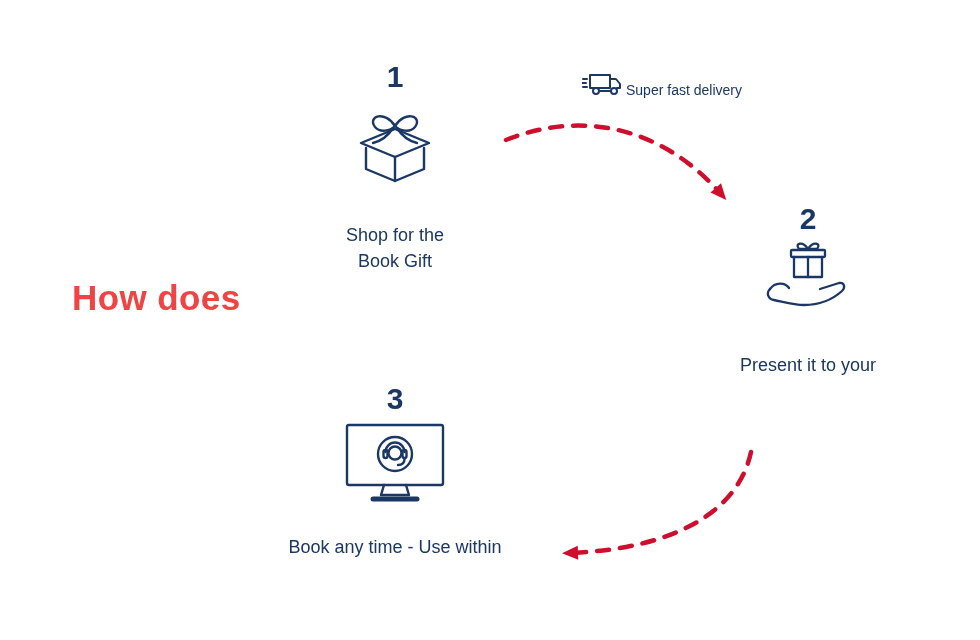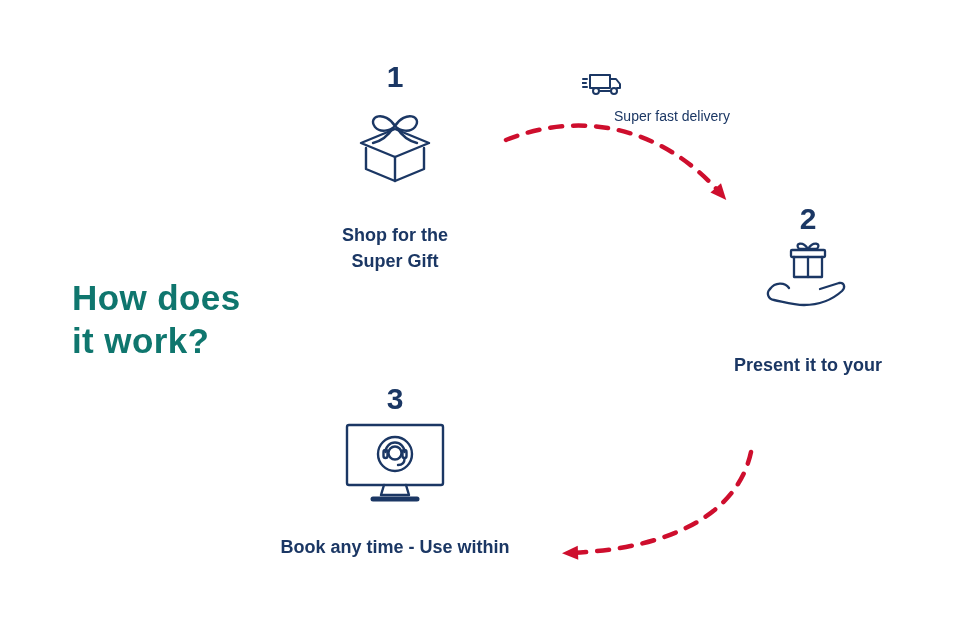--- a/index.html
+++ b/index.html
@@ -17,21 +17,21 @@
     left: 0; top: 0;
     width: 980px; height: 640px;
     pointer-events: none;
   }
   .heading {
     position: absolute;
     left: 72px;
     top: 276px;
     font-size: 35px;
     font-weight: 700;
-    color: #0f766e;
+    color: #ef4444;
     line-height: 1.24;
     letter-spacing: 0.4px;
   }
   .heading span { display: block; }
   .step {
     position: absolute;
     display: flex;
     flex-direction: column;
     align-items: center;
     text-align: center;
@@ -41,34 +41,35 @@
     font-weight: 700;
     color: #1b3764;
     line-height: 1.1;
     margin-bottom: 4px;
   }
   .step-label {
     color: #1b3764;
     font-size: 18px;
     line-height: 1.42;
   }
-  .step-label span { display: block; font-weight: bold; }
+  .step-label span { display: block; }
   .step1 { left: 275px; top: 60px;  width: 240px; }
   .step1 .step-label { margin-top: 36px; }
   .step2 { left: 688px; top: 202px; width: 240px; }
   .step2 .step-label { margin-top: 36px; }
   .step3 { left: 245px; top: 382px; width: 300px; }
   .step3 .step-label { margin-top: 28px; }
   .delivery {
     position: absolute;
     left: 582px;
     top: 72px;
     width: 180px;
     display: flex;
-    flex-direction: column;
+    flex-direction: row;
+    align-items: center;
     text-align: center;
   }
   .delivery-label {
     margin-top: 8px;
     font-size: 14px;
     color: #1b3764;
   }
 </style>
 </head>
 <body>
@@ -80,37 +81,36 @@
       <marker id="ah" markerUnits="userSpaceOnUse" markerWidth="18" markerHeight="16" refX="9" refY="8" orient="auto">
         <path d="M1 1 L17 8 L1 15 Z" fill="#ce0e2d"></path>
       </marker>
     </defs>
     <path d="M506 140 C575 112 658 122 721 194" fill="none" stroke="#ce0e2d" stroke-width="4.5" stroke-dasharray="12 11" stroke-linecap="round" marker-end="url(#ah)"></path>
     <path d="M751 452 C738 513 672 549 570 553" fill="none" stroke="#ce0e2d" stroke-width="4.5" stroke-dasharray="12 11" stroke-linecap="round" marker-end="url(#ah)"></path>
   </svg>
 
   <h1 class="heading">
     <span>How does</span>
-    <span>it work?</span>
   </h1>
 
   <div class="step step1">
     <div class="step-number">1</div>
     <svg width="96" height="90" viewBox="0 0 96 90" fill="none" stroke="#1b3764" stroke-width="2.4" stroke-linecap="round" stroke-linejoin="round">
       <path d="M48 32 L82 46 L48 60 L14 46 Z"></path>
       <path d="M19 51 L19 72 L48 84 L77 72 L77 51"></path>
       <path d="M48 60 L48 84"></path>
       <path d="M48 29 C38 13 20 19 28 30 C33 36 43 34 48 29 Z"></path>
       <path d="M48 29 C58 13 76 19 68 30 C63 36 53 34 48 29 Z"></path>
       <path d="M46 31 C41 39 34 44 26 46"></path>
       <path d="M50 31 C55 39 62 44 70 46"></path>
     </svg>
     <div class="step-label">
       <span>Shop for the</span>
-      <span>Super Gift</span>
+      <span>Book Gift</span>
     </div>
   </div>
 
   <div class="delivery">
     <svg width="44" height="28" viewBox="0 0 44 28" fill="none" stroke="#1b3764" stroke-width="2" stroke-linecap="round" stroke-linejoin="round">
       <rect x="8" y="3" width="20" height="13"></rect>
       <path d="M28 7 L34 7 L38 12 L38 16 L35 16"></path>
       <circle cx="14" cy="19" r="3"></circle>
       <circle cx="32" cy="19" r="3"></circle>
       <path d="M18 19 L28 19"></path>

